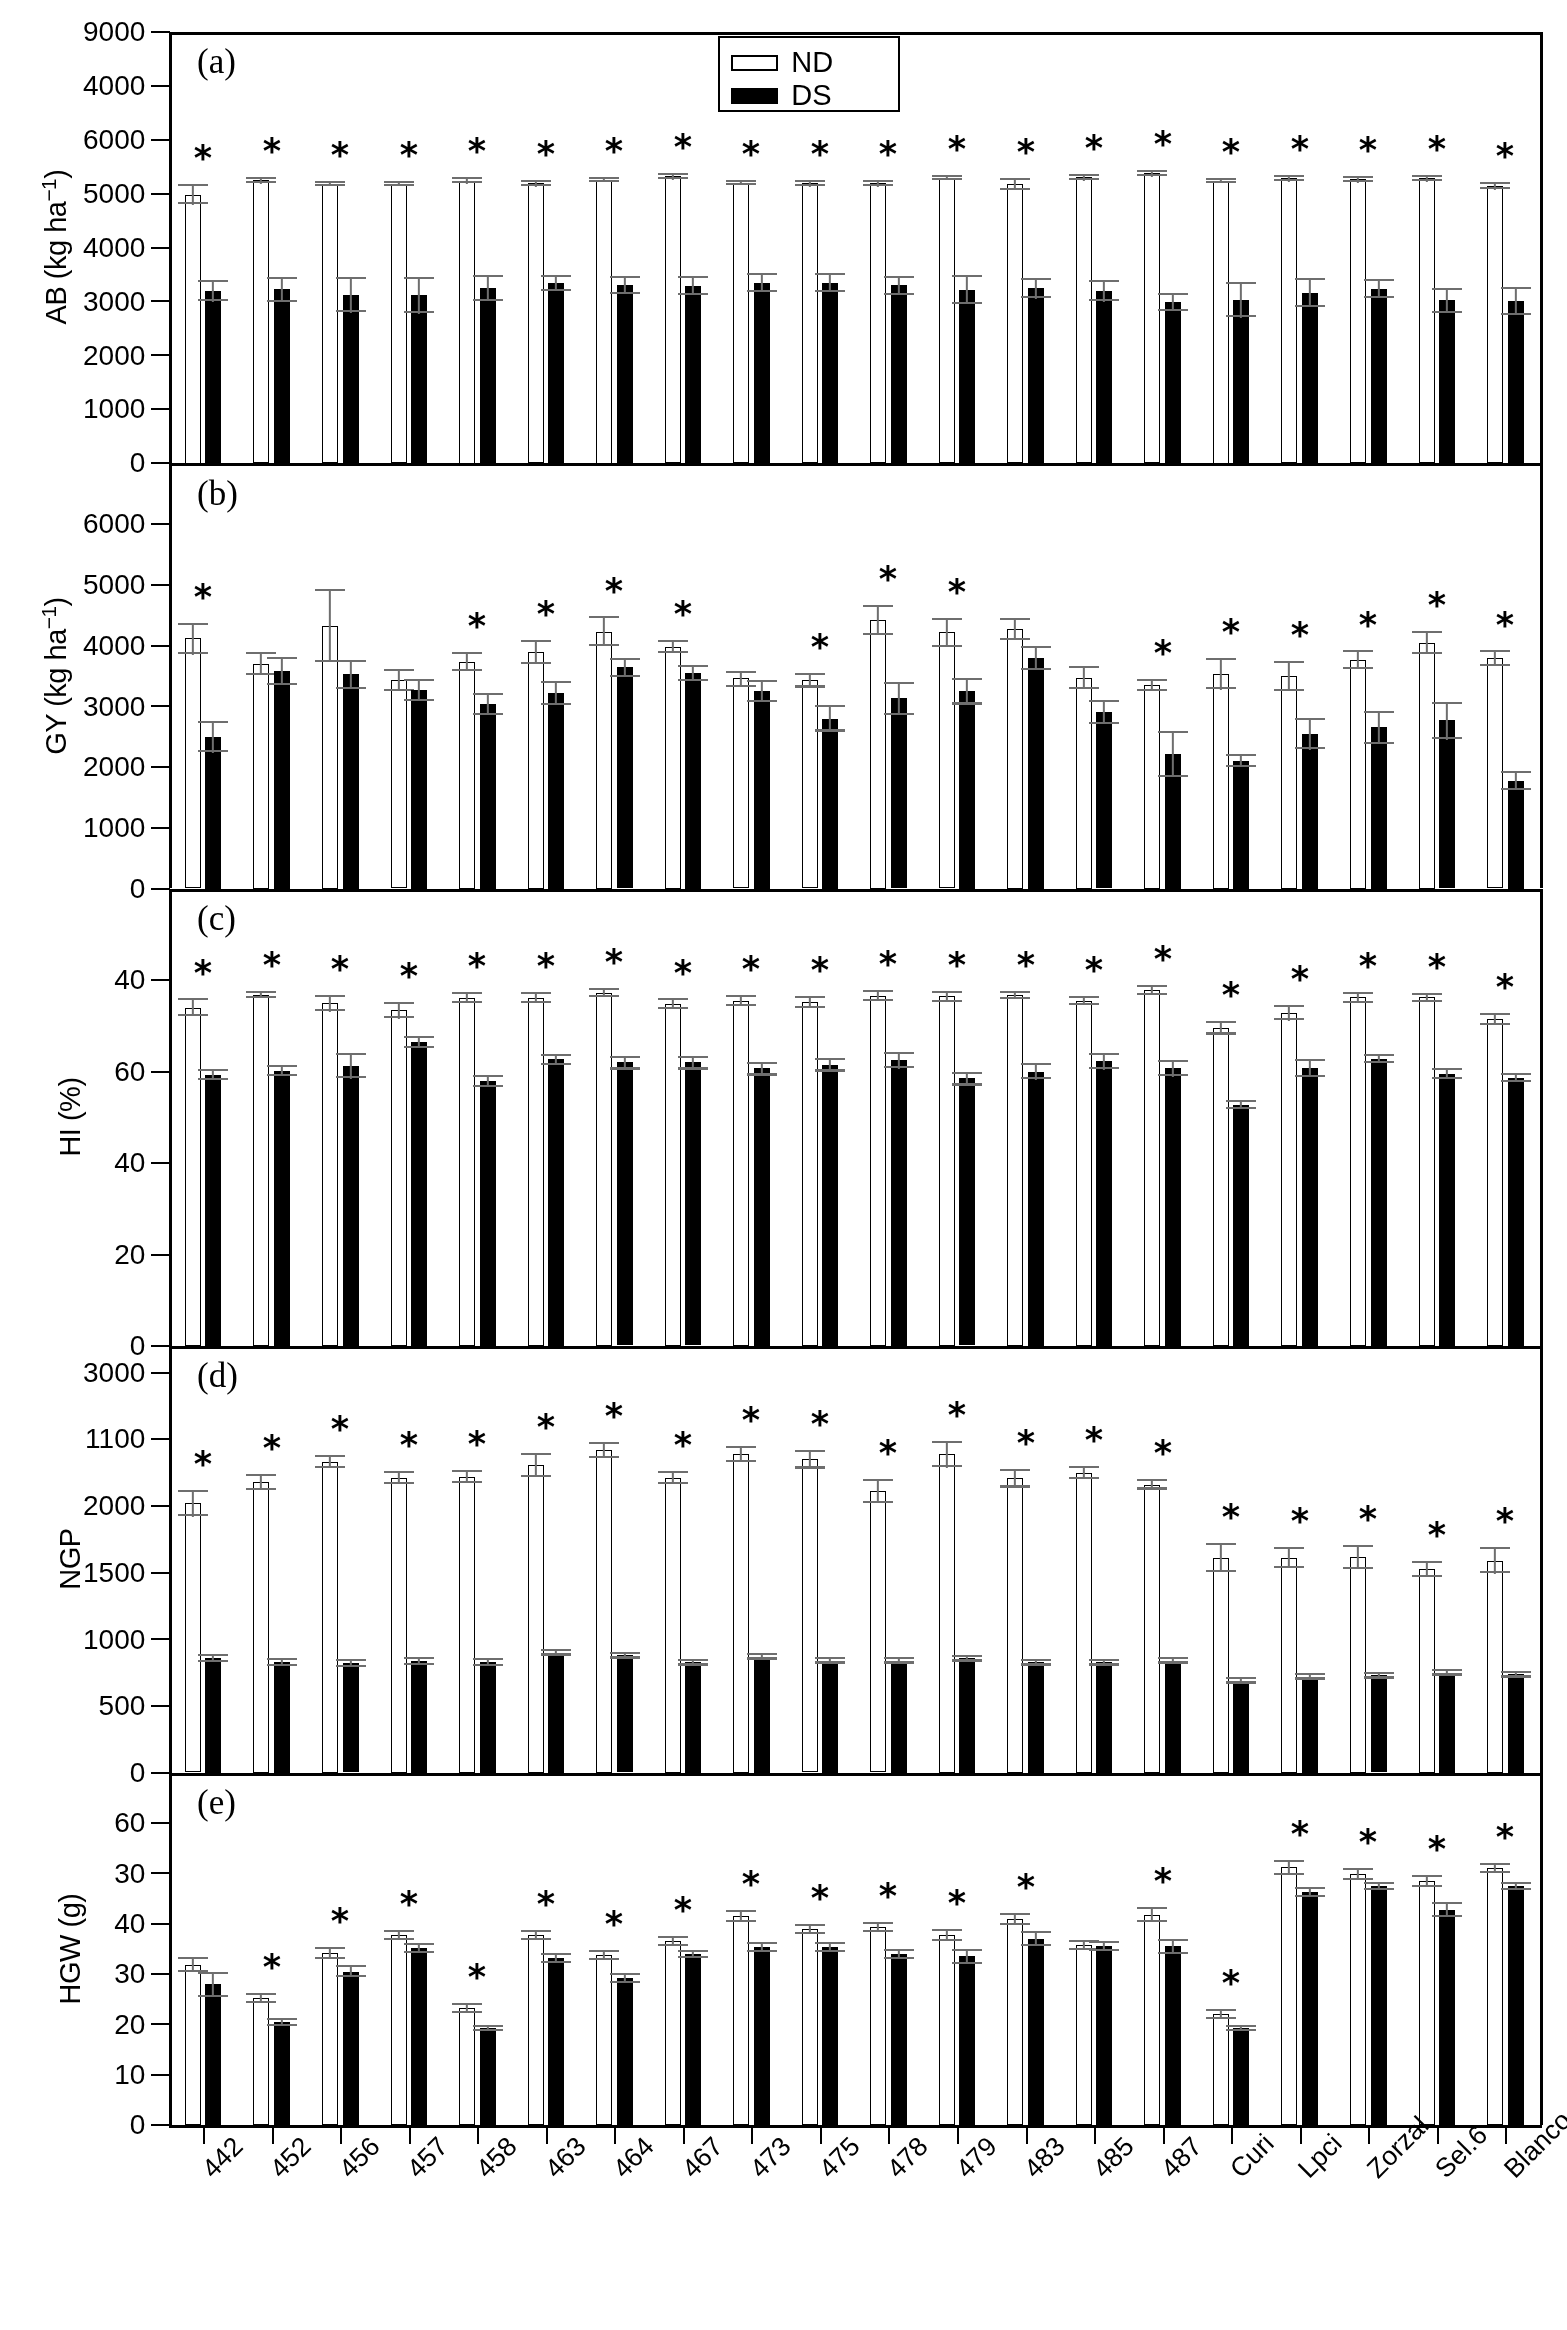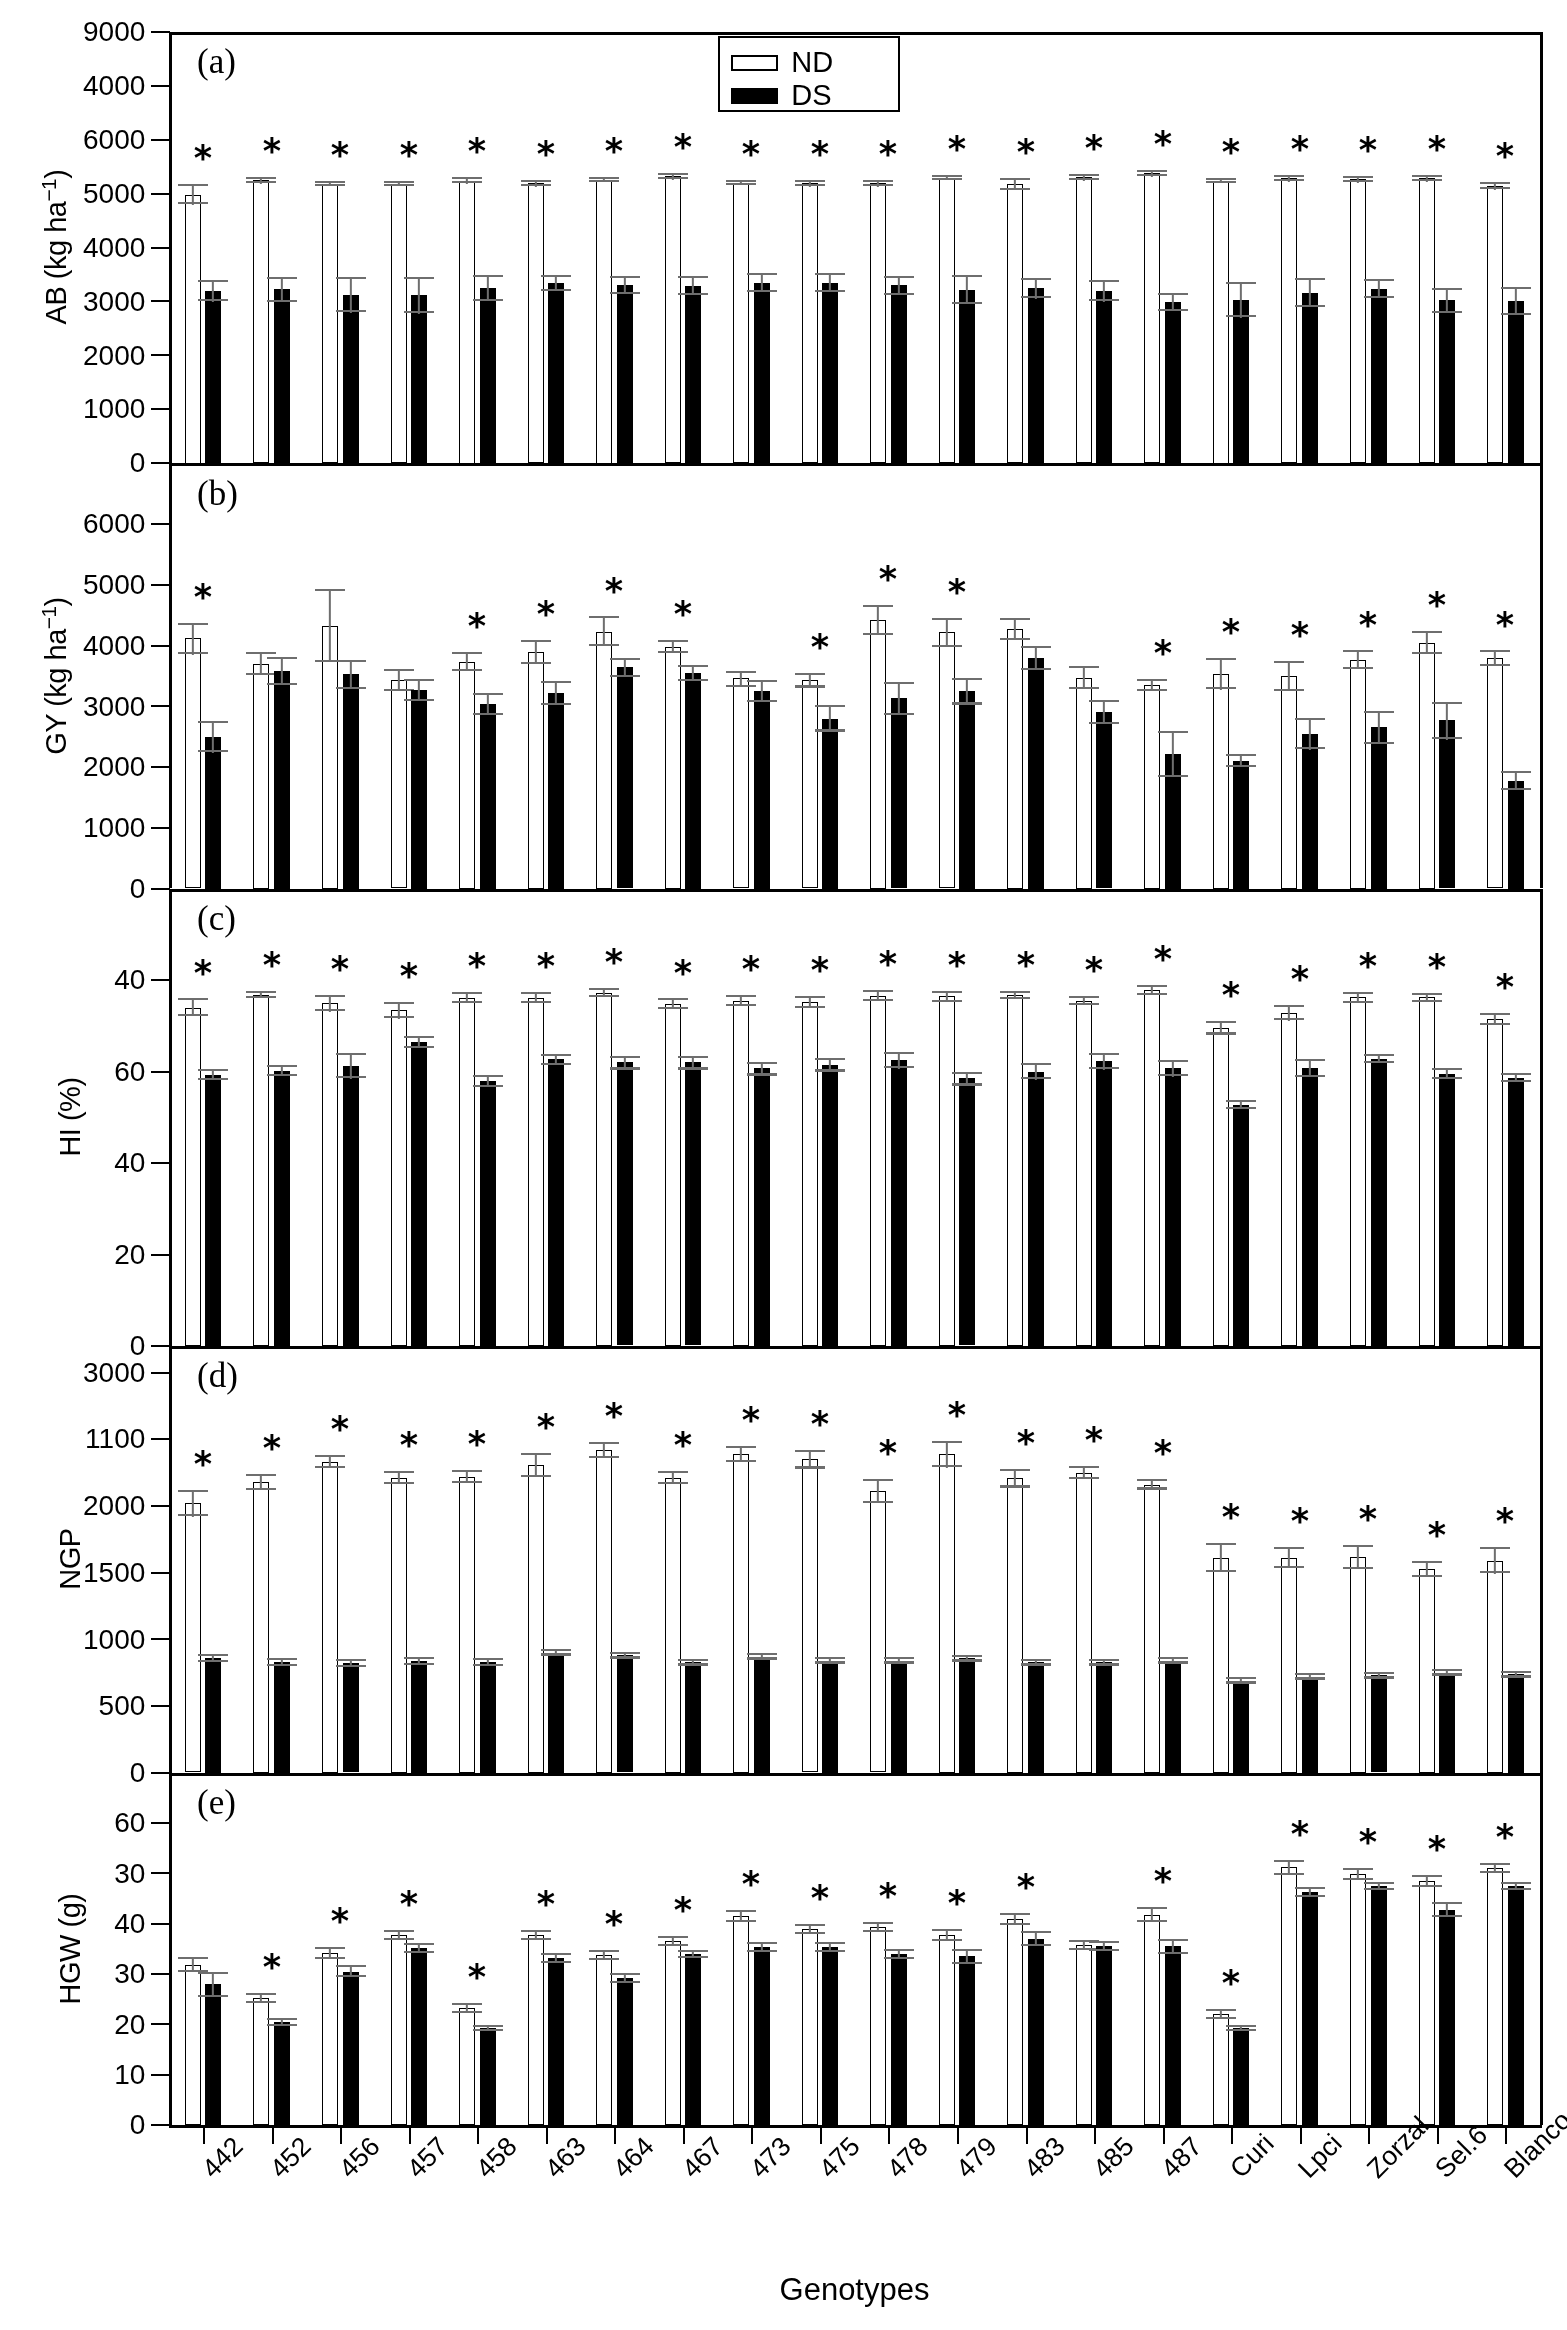--- a/index.html
+++ b/index.html
@@ -1483,21 +1483,20 @@
     <div class="xtick" style="left: 1231px; top: 2128px; height: 16px;"></div>
     <div class="xlab" style="left: 1235px; top: 2158px;">Curi</div>
     <div class="xtick" style="left: 1300px; top: 2128px; height: 16px;"></div>
     <div class="xlab" style="left: 1303px; top: 2158px;">Lpci</div>
     <div class="xtick" style="left: 1368px; top: 2128px; height: 16px;"></div>
     <div class="xlab" style="left: 1372px; top: 2158px;">Zorzal</div>
     <div class="xtick" style="left: 1437px; top: 2128px; height: 16px;"></div>
     <div class="xlab" style="left: 1440px; top: 2158px;">Sel.6</div>
     <div class="xtick" style="left: 1505px; top: 2128px; height: 16px;"></div>
     <div class="xlab" style="left: 1509px; top: 2158px;">Blanco espanol</div>
-    <div class="xaxis-title" style="left: 169px; top: 2272px; width: 1371px;">Genotypes</div>
     <div id="legend" style="left: 718px; top: 36px; width: 182px; height: 76px;">
       <div class="leg-row" style="left: 11.2px; top: 10.3px;">
         <div class="leg-swatch nd"></div>
         <div class="leg-text">ND</div>
       </div>
       <div class="leg-row" style="left: 11.2px; top: 43px;">
         <div class="leg-swatch ds"></div>
         <div class="leg-text">DS</div>
       </div>
     </div>

